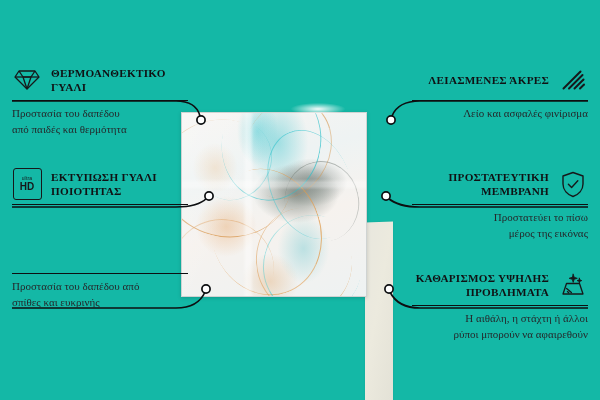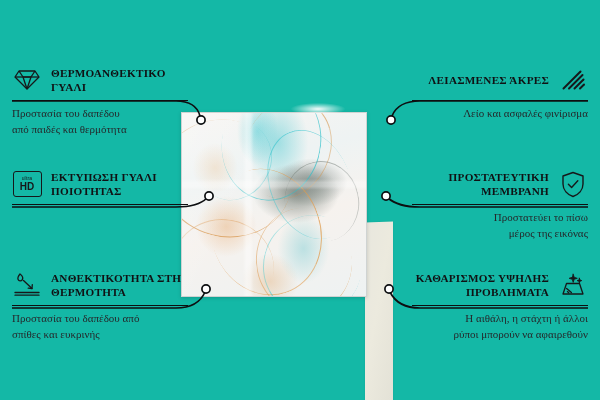--- a/index.html
+++ b/index.html
@@ -127,21 +127,21 @@
   .feat-body {
     font-family: "Liberation Serif", serif;
     font-size: 11px;
     line-height: 1.42;
     color: #25282b;
     margin-top: 5px;
     white-space: pre-line;
   }
 
   .hd-badge {
-    width: 29px; height: 26px;
+    width: 29px; height: 32px;
     border: 1.4px solid #16181a;
     border-radius: 3px;
     display: flex; flex-direction: column;
     align-items: center; justify-content: center;
     line-height: 1;
     font-family: "Liberation Sans", sans-serif;
   }
   .hd-badge .u { font-size: 5px; letter-spacing: .2px; }
   .hd-badge .h { font-size: 10px; font-weight: 700; margin-top: 1px; }
 </style>
@@ -216,33 +216,20 @@
           <span class="h">HD</span>
         </span>
       </span>
       <span class="feat-title">ΕΚΤΥΠΩΣΗ ΓΥΑΛΙ
 ΠΟΙΟΤΗΤΑΣ</span>
     </div>
     <div class="feat-rule"></div>
   </div>
 
   <div class="feature left" style="top:269px;">
-    <div class="feat-head">
-      <span class="feat-icon">
-        <svg width="28" height="26" viewBox="0 0 28 26" fill="none" stroke="#16181a" stroke-width="1.3" stroke-linecap="round" stroke-linejoin="round">
-          <path d="M7 2 C9.6 4 10.4 6 9.2 7.8 C8.2 9.3 5.8 9.2 5.1 7.6 C4.5 6.2 5.2 4.2 7 2 Z"></path>
-          <path d="M10.5 8.5 L19 16.5"></path>
-          <path d="M19 16.5 L19.3 12.6 M19 16.5 L15.2 16.2"></path>
-          <path d="M2 20.5 H26"></path>
-          <path d="M2 23.2 H26"></path>
-        </svg>
-      </span>
-      <span class="feat-title">ΑΝΘΕΚΤΙΚΟΤΗΤΑ
-ΣΤΗ ΘΕΡΜΟΤΗΤΑ</span>
-    </div>
     <div class="feat-rule"></div>
     <div class="feat-body">Προστασία του δαπέδου από
 σπίθες και ευκρινής</div>
   </div>
 
   <div class="feature right" style="top:168px;">
     <div class="feat-head">
       <span class="feat-icon">
         <svg width="24" height="27" viewBox="0 0 24 27" fill="none" stroke="#16181a" stroke-width="1.4" stroke-linecap="round" stroke-linejoin="round">
           <path d="M12 1.5 L22 5 V13 C22 19 17.6 23.6 12 25.5 C6.4 23.6 2 19 2 13 V5 Z"></path>

